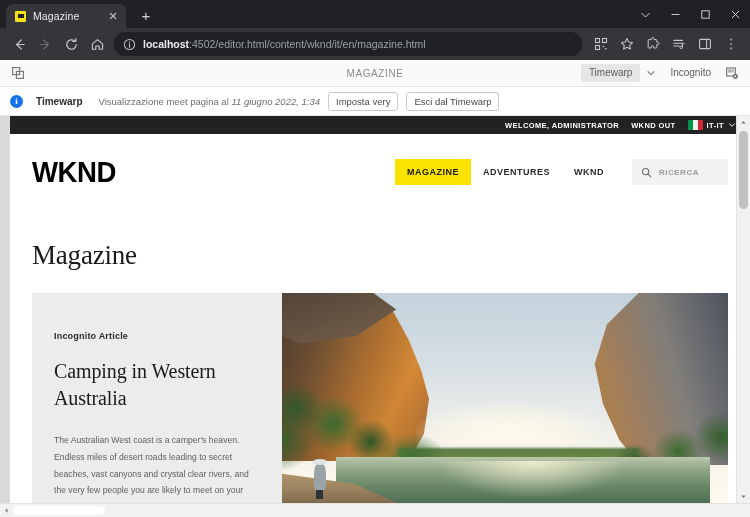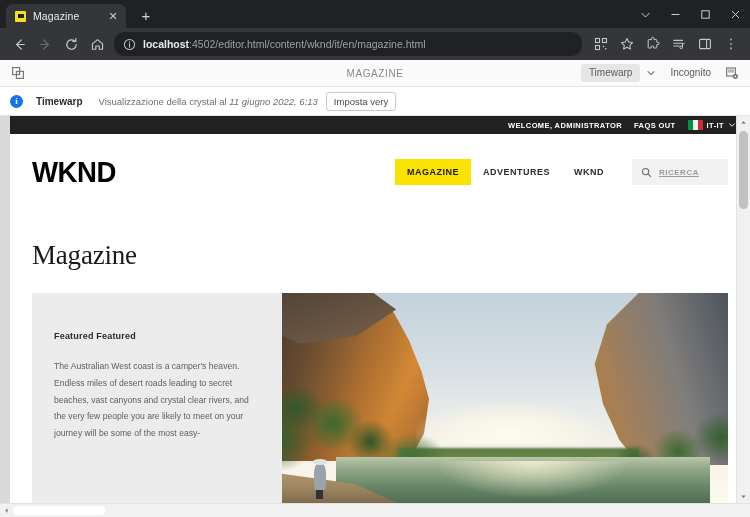--- a/index.html
+++ b/index.html
@@ -407,21 +407,20 @@
   }
   .search-icon { color: #6d6d6d; display: flex; flex: 0 0 auto; }
   .search-icon svg { display: block; }
   .search-ph {
     font-size: 8px;
     color: #9b9b9b;
     letter-spacing: .5px;
     margin-left: 7px;
     font-weight: 600;
     white-space: nowrap;
-    text-decoration: underline;
   }
 
   .site-body { padding: 0 22px; background: #fff; }
   .page-title {
     font-family: "Liberation Serif", serif;
     font-size: 27px;
     color: #1a1a1a;
     font-weight: 400;
     margin: 30px 0 22px 0;
     letter-spacing: -0.2px;
@@ -744,32 +743,33 @@
               <circle cx="10.3" cy="10.3" r="2.6" fill="currentColor"></circle>
               <circle cx="10.3" cy="10.3" r=".9" fill="#fafafa"></circle>
             </svg>
         </div>
       </div>
     </div>
 
     <div class="tw-bar">
       <div class="tw-info-icon">i</div>
       <div class="tw-label">Timewarp</div>
-      <div class="tw-msg"><span>Visualizzazione della crystal al </span><i>11 giugno 2022, 6:13</i></div>
+      <div class="tw-msg"><span>Visualizzazione meet pagina al </span><i>11 giugno 2022, 1:34</i></div>
       <div class="tw-btn">Imposta very</div>
+      <div class="tw-btn">Esci dal Timewarp</div>
     </div>
 
     <div class="scroll-area">
       <div class="gutter-left"></div>
 
       <div class="page-frame">
 
         <div class="site-topbar">
           <span class="t">WELCOME, ADMINISTRATOR</span>
-          <span class="t">FAQS OUT</span>
+          <span class="t">WKND OUT</span>
           <div class="lang">
             <span class="flag">
                 <i class="g"></i>
                 <i class="w"></i>
                 <i class="r"></i>
               </span>
             <span class="t">IT-IT</span>
             <span class="lang-caret">
               <svg width="8" height="8" viewBox="0 0 10 10">
                   <path d="M2 3.6 L5 6.6 L8 3.6" stroke="currentColor" stroke-width="1.2" fill="none" stroke-linecap="round" stroke-linejoin="round"></path>
@@ -794,21 +794,22 @@
               <span class="search-ph">RICERCA</span>
             </div>
           </div>
         </div>
 
         <div class="site-body">
           <div class="page-title">Magazine</div>
 
           <div class="feature-card">
             <div class="feature-text">
-              <div class="feature-eyebrow">Featured Featured</div>
+              <div class="feature-eyebrow">Incognito Article</div>
+              <div class="feature-title">Camping in Western Australia</div>
               <div class="feature-body">The Australian West coast is a camper's heaven. Endless miles of desert roads leading to secret beaches, vast canyons and crystal clear rivers, and the very few people you are likely to meet on your journey will be some of the most easy-</div>
             </div>
             <div class="feature-img">
               <div class="photo">
                 <div class="sky"></div>
                 <div class="cliff-r"></div>
                 <div class="cliff-r-shade"></div>
                 <div class="cliff-l"></div>
                 <div class="cliff-l-shade"></div>
                 <div class="cliff-l-top"></div>

